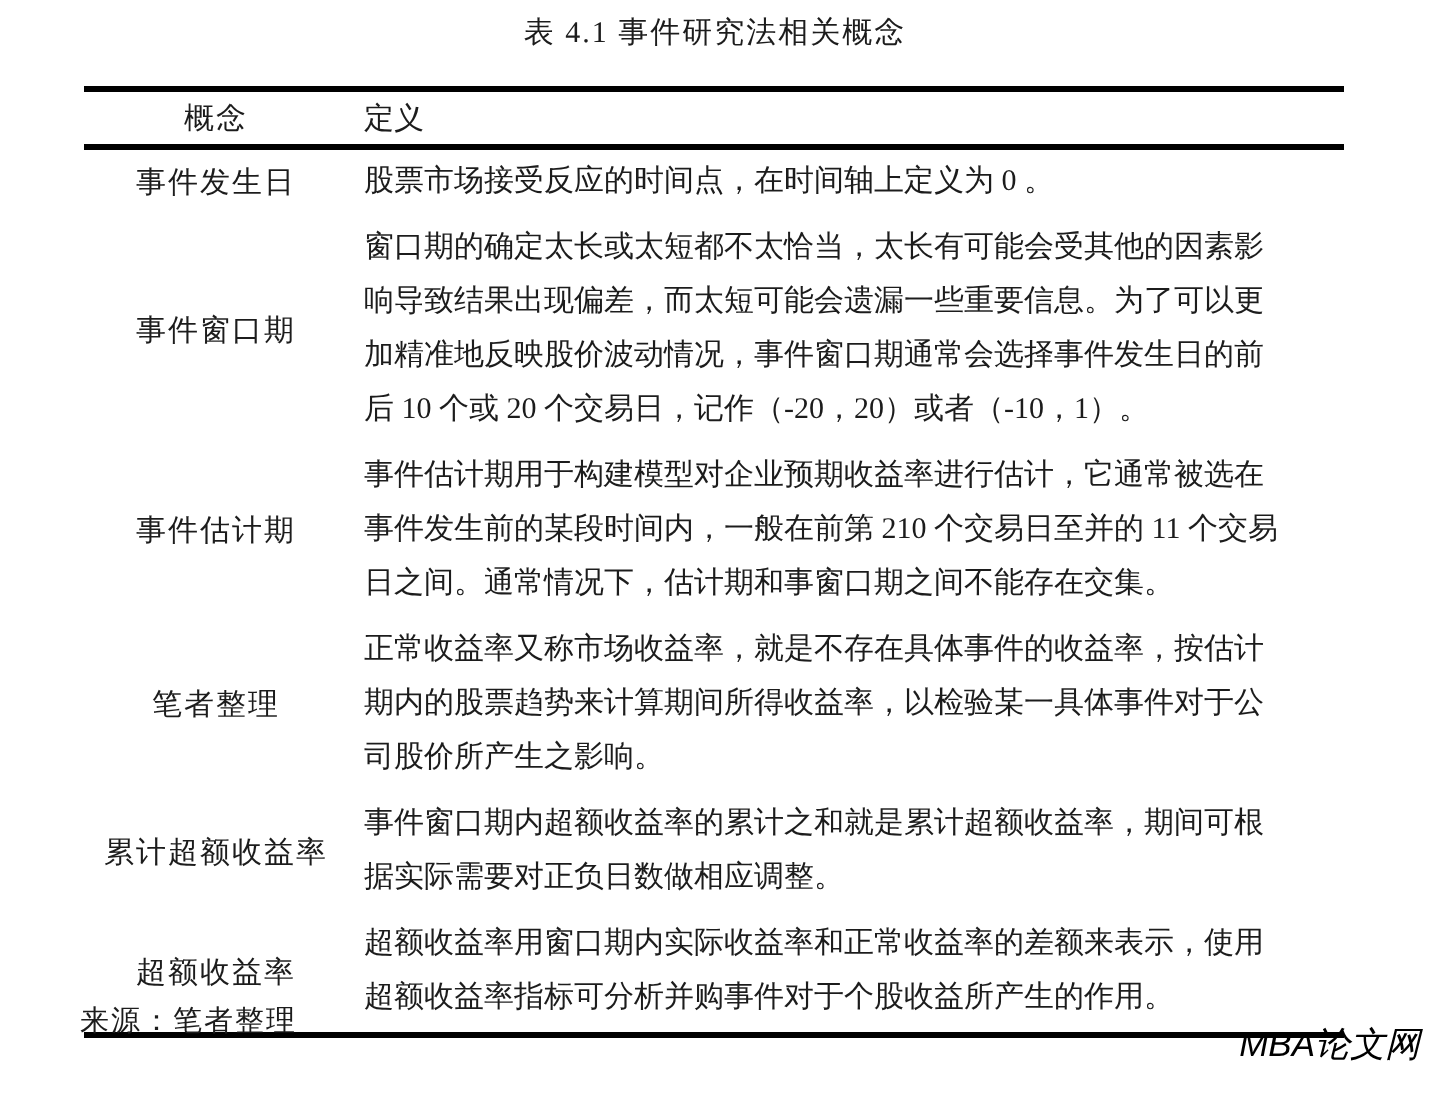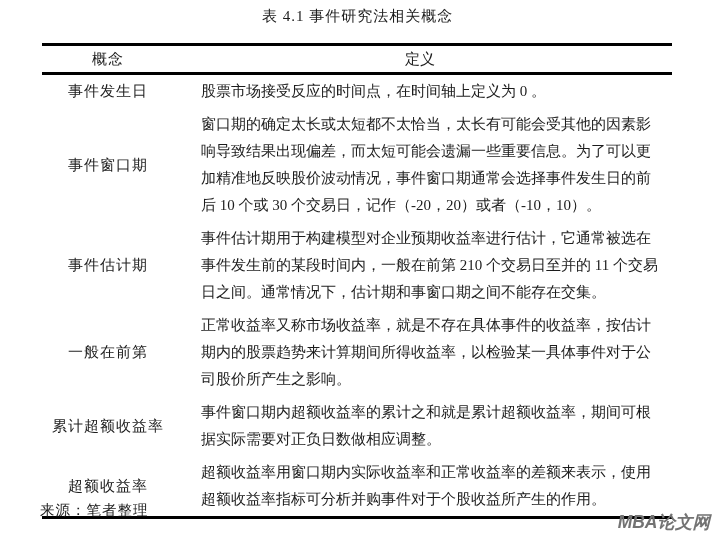--- a/index.html
+++ b/index.html
@@ -57,80 +57,79 @@
   .t-row .col-concept {
     display: flex;
     align-items: center;
     justify-content: center;
     font-size: 15px;
   }
   .def-text {
     font-size: 15px;
     line-height: 27px;
     white-space: pre-line;
-    margin-left: 19px;
   }
   .source-note {
     position: absolute;
     left: 40px;
     top: 501px;
     font-size: 14.5px;
     letter-spacing: 1px;
   }
   .watermark {
     position: absolute;
     right: 5px;
     top: 513px;
     text-align: right;
     font-style: italic;
     font-family: "Liberation Sans", sans-serif;
     line-height: 1.1;
   }
   .wm-brand {
-    font-weight: bold;
+    font-weight: normal;
     font-size: 17.5px;
-    color: #737373;
+    color: #000000;
   }
   .wm-url {
     font-size: 12.5px;
   }
 </style>
 </head>
 <body>
 
 <div class="page-title">表 4.1 事件研究法相关概念</div>
 
 <div class="concepts-table">
   <div class="table-header">
     <div class="col-concept">概念</div>
-    <div class="col-def" style="text-align:center;">定义</div>
+    <div class="col-def" style="text-align:left;">定义</div>
   </div>
 
   <div class="t-row">
     <div class="col-concept">事件发生日</div>
     <div class="col-def def-text">股票市场接受反应的时间点，在时间轴上定义为 0 。</div>
   </div>
 
   <div class="t-row">
     <div class="col-concept">事件窗口期</div>
     <div class="col-def def-text">窗口期的确定太长或太短都不太恰当，太长有可能会受其他的因素影
 响导致结果出现偏差，而太短可能会遗漏一些重要信息。为了可以更
 加精准地反映股价波动情况，事件窗口期通常会选择事件发生日的前
-后 10 个或 30 个交易日，记作（-20，20）或者（-10，10）。</div>
+后 10 个或 20 个交易日，记作（-20，20）或者（-10，1）。</div>
   </div>
 
   <div class="t-row">
     <div class="col-concept">事件估计期</div>
     <div class="col-def def-text">事件估计期用于构建模型对企业预期收益率进行估计，它通常被选在
 事件发生前的某段时间内，一般在前第 210 个交易日至并的 11 个交易
 日之间。通常情况下，估计期和事窗口期之间不能存在交集。</div>
   </div>
 
   <div class="t-row">
-    <div class="col-concept">一般在前第</div>
+    <div class="col-concept">笔者整理</div>
     <div class="col-def def-text">正常收益率又称市场收益率，就是不存在具体事件的收益率，按估计
 期内的股票趋势来计算期间所得收益率，以检验某一具体事件对于公
 司股价所产生之影响。</div>
   </div>
 
   <div class="t-row">
     <div class="col-concept">累计超额收益率</div>
     <div class="col-def def-text">事件窗口期内超额收益率的累计之和就是累计超额收益率，期间可根
 据实际需要对正负日数做相应调整。</div>
   </div>

